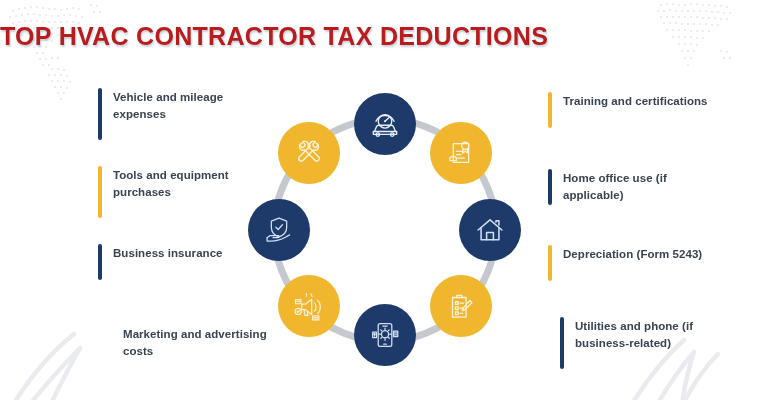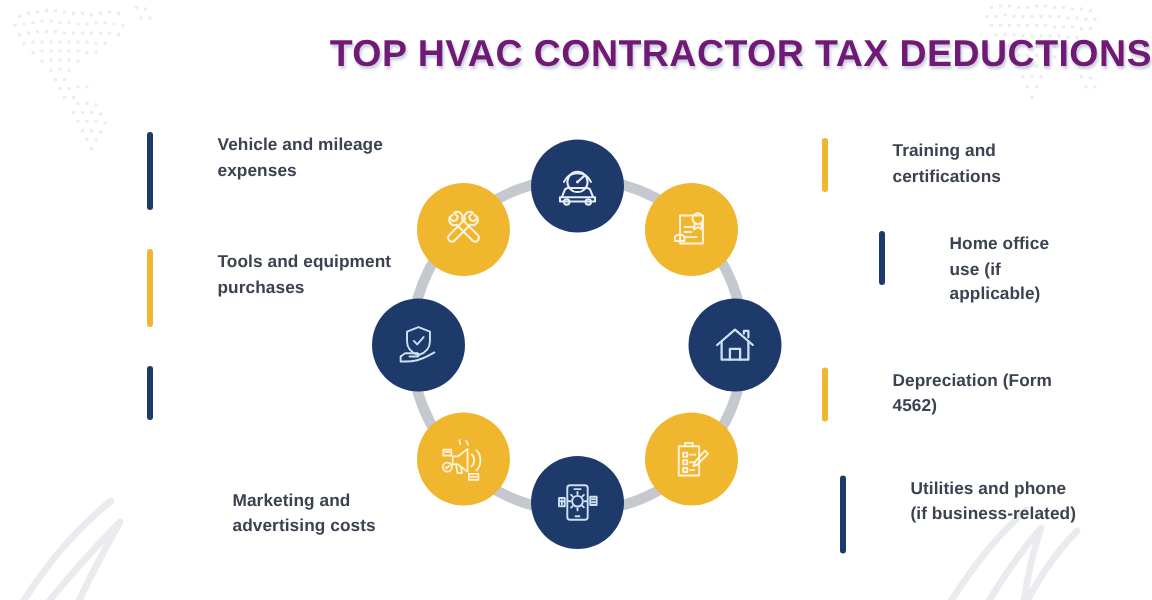--- a/index.html
+++ b/index.html
@@ -33,41 +33,40 @@
   }
   .swoosh-left { left: 8px; bottom: -6px; }
   .swoosh-right { right: 42px; bottom: -10px; }
 
   
   #page-title {
     position: absolute;
     top: 22px;
     left: 0;
     width: 768px;
-    text-align: right;
+    text-align: left;
     font-size: 25px;
     font-weight: bold;
     letter-spacing: 0.3px;
-    color: #701a75;
+    color: #b91c1c;
     text-shadow: 1px 2px 2px rgba(130,145,175,0.45);
   }
 
   
   .label-column {
     position: absolute;
     width: 170px;
   }
   #labels-left  { left: 98px;  top: 88px; }
   #labels-right { left: 548px; top: 92px; }
 
   .label-item {
     position: absolute;
     display: flex;
     align-items: stretch;
-    gap: 32px;
   }
   .label-bar {
     width: 4px;
     border-radius: 2px;
     flex: 0 0 4px;
     margin-right: 11px;
   }
   .bar-navy   { background: #1d3a6b; }
   .bar-yellow { background: #efb62f; }
   .label-text {
@@ -319,43 +318,44 @@
     <div class="label-text">Vehicle and mileage expenses</div>
   </div>
 
   <div class="label-item" style="top:78px; left:0; height:52px;">
     <div class="label-bar bar-yellow"></div>
     <div class="label-text">Tools and equipment purchases</div>
   </div>
 
   <div class="label-item" style="top:156px; left:0; height:36px;">
     <div class="label-bar bar-navy"></div>
+    <div class="label-text">Business insurance</div>
   </div>
 
   <div class="label-item" style="top:228px; left:10px; height:52px;align-items:center;">
     <div class="label-bar bar-yellow"></div>
     <div class="label-text">Marketing and advertising costs</div>
   </div>
 </div>
 
 <div id="labels-right" class="label-column">
 
   <div class="label-item" style="top:0; left:0; height:36px;justify-content:center;">
     <div class="label-bar bar-yellow"></div>
     <div class="label-text">Training and certifications</div>
   </div>
 
-  <div class="label-item" style="top:62px; left:0; height:36px;margin-left:38px;">
+  <div class="label-item" style="top:77px; left:0; height:36px;">
     <div class="label-bar bar-navy"></div>
     <div class="label-text">Home office use (if applicable)</div>
   </div>
 
   <div class="label-item" style="top:153px; left:0; height:36px;">
     <div class="label-bar bar-yellow"></div>
-    <div class="label-text">Depreciation (Form 4562)</div>
+    <div class="label-text">Depreciation (Form 5243)</div>
   </div>
 
   <div class="label-item" style="top:225px; left:12px; height:52px;">
     <div class="label-bar bar-navy"></div>
     <div class="label-text">Utilities and phone (if business-related)</div>
   </div>
 </div>
 
 <div id="circle-diagram">
 

